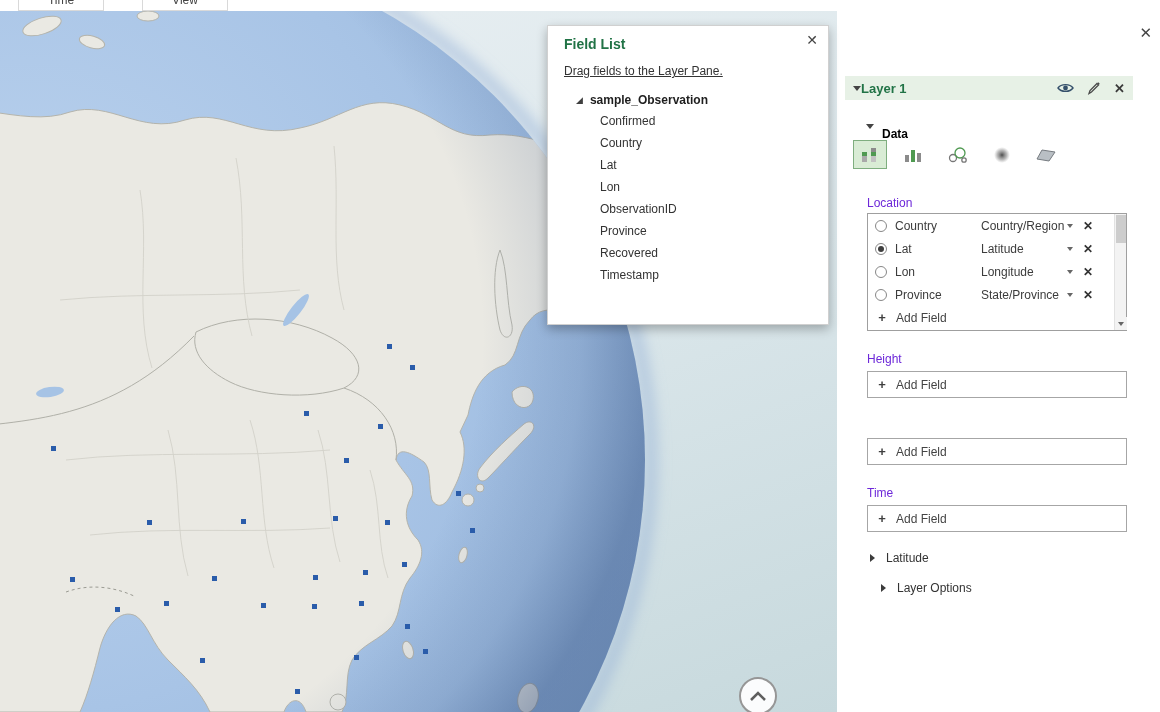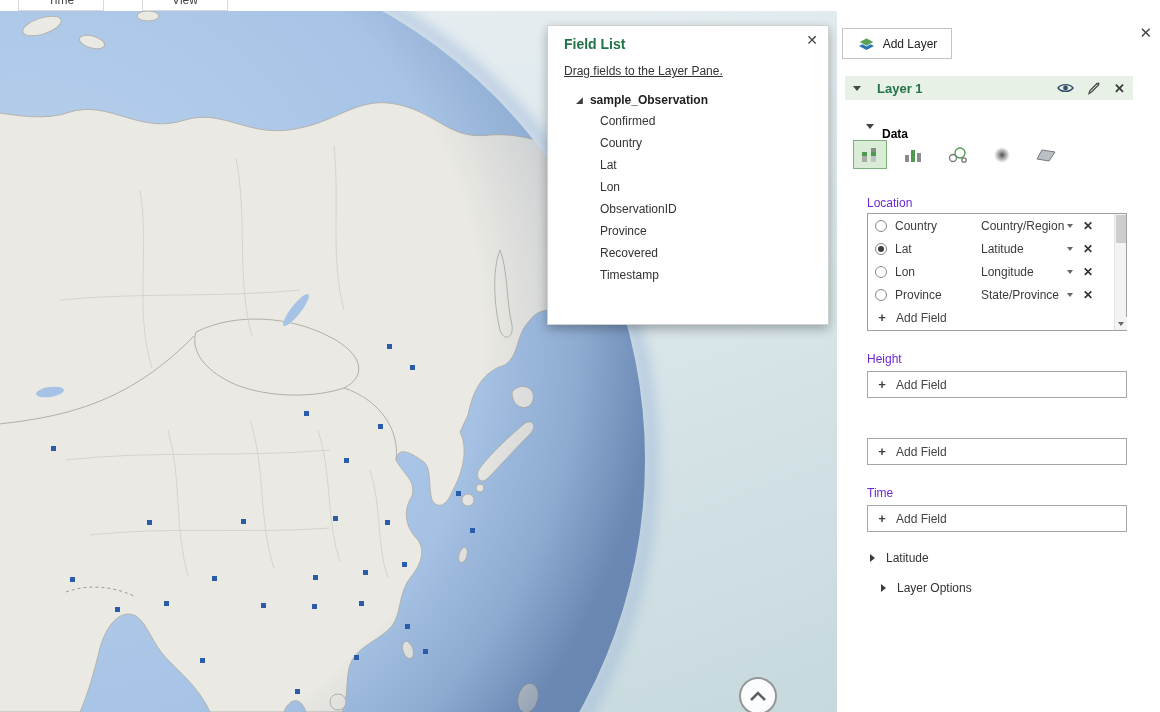--- a/index.html
+++ b/index.html
@@ -41,21 +41,21 @@
   .x-glyph::before { content:"\2715"; }
 
   .add-layer-button { position:absolute; left:5px; top:28px; width:110px; height:31px; background:#fff;
                       border:1px solid #c3c3c3; display:flex; align-items:center; justify-content:center; gap:7px;
                       font-size:12px; color:#222; }
 
   .layer-header { position:absolute; left:8px; top:76px; width:288px; height:24px; background:#e7f1e6;
                   display:flex; align-items:center; padding:0 8px; }
   .caret-down { width:0; height:0; border-left:4px solid transparent; border-right:4px solid transparent; border-top:5px solid #444; }
   .caret-right { width:0; height:0; border-top:4px solid transparent; border-bottom:4px solid transparent; border-left:5px solid #3c3c3c; }
-  .layer-title { margin-left:16px; color:#217346; font-size:13px; font-weight:600; flex:1; }
+  .layer-title { margin-left:0; color:#217346; font-size:13px; font-weight:600; flex:1; }
   .layer-header .hicon { margin-left:13px; display:flex; align-items:center; }
   .layer-header .x-glyph { font-size:13px; font-weight:700; color:#3a3a3a; }
 
   .data-row { position:absolute; left:29px; top:112px; display:flex; align-items:center; gap:8px; }
   .data-label { color:#000000; font-weight:700;margin-top:15px; }
 
   .viz-row { position:absolute; left:16px; top:140px; display:flex; gap:10px; }
   .viz-cell { width:34px; height:29px; display:flex; align-items:center; justify-content:center; border:1px solid transparent; }
   .viz-cell.selected { background:#d9ecd5; border-color:#7fae7f; }
 
@@ -256,27 +256,20 @@
       <div class="fl-field">ObservationID</div>
       <div class="fl-field">Province</div>
       <div class="fl-field">Recovered</div>
       <div class="fl-field">Timestamp</div>
     </div>
   </div>
 
   <div class="layer-pane">
     <span class="pane-close-x x-glyph"></span>
 
-    <div class="add-layer-button">
-      <svg width="19" height="17" viewBox="0 0 19 17">
-        <polygon points="2,11 9.5,7 17,11 9.5,15" fill="#2e75b6"></polygon>
-        <polygon points="2,7 9.5,3 17,7 9.5,11" fill="#58a055" stroke="#ffffff" stroke-width="0.8"></polygon>
-      </svg>
-      <span>Add Layer</span>
-    </div>
 
     <div class="layer-header">
       <span class="caret-down"></span>
       <span class="layer-title">Layer 1</span>
       <span class="hicon">
         <svg width="17" height="12" viewBox="0 0 17 12">
           <path d="M1 6 C4 1.5 13 1.5 16 6 C13 10.5 4 10.5 1 6 Z" fill="none" stroke="#35506b" stroke-width="1.4"></path>
           <circle cx="8.5" cy="6" r="2.4" fill="#35506b"></circle>
         </svg>
       </span>

